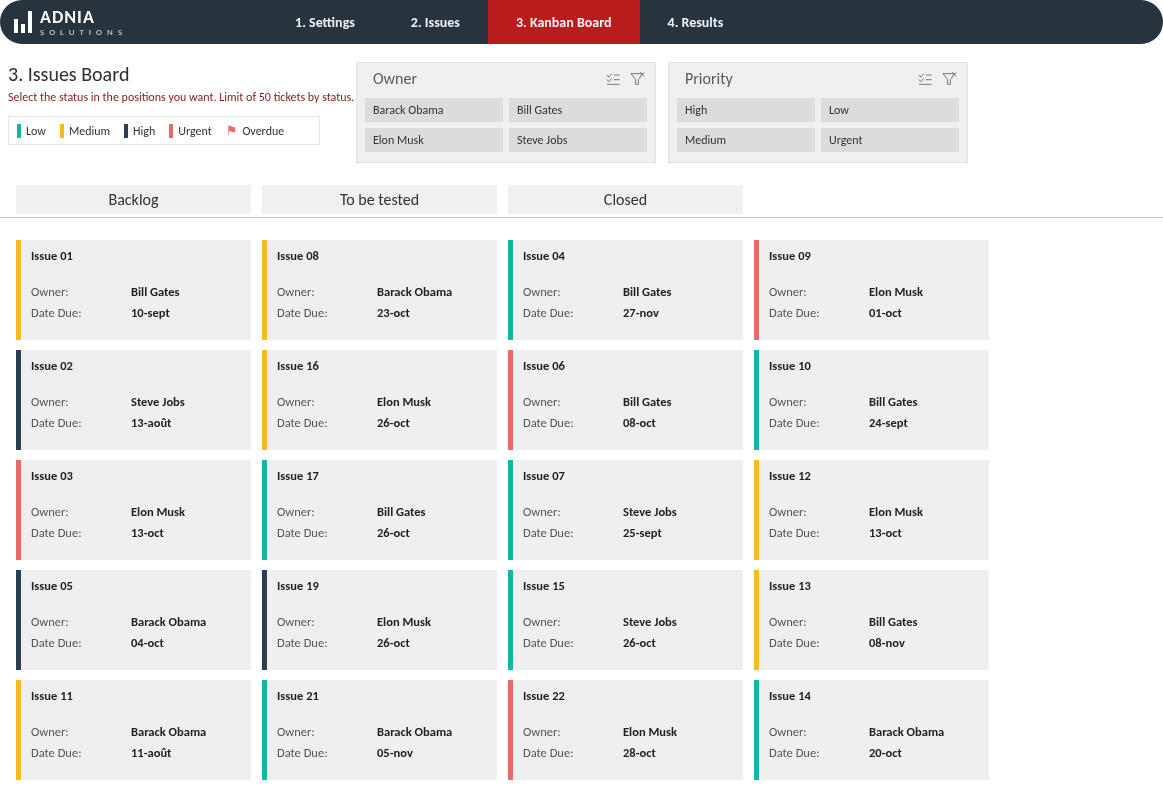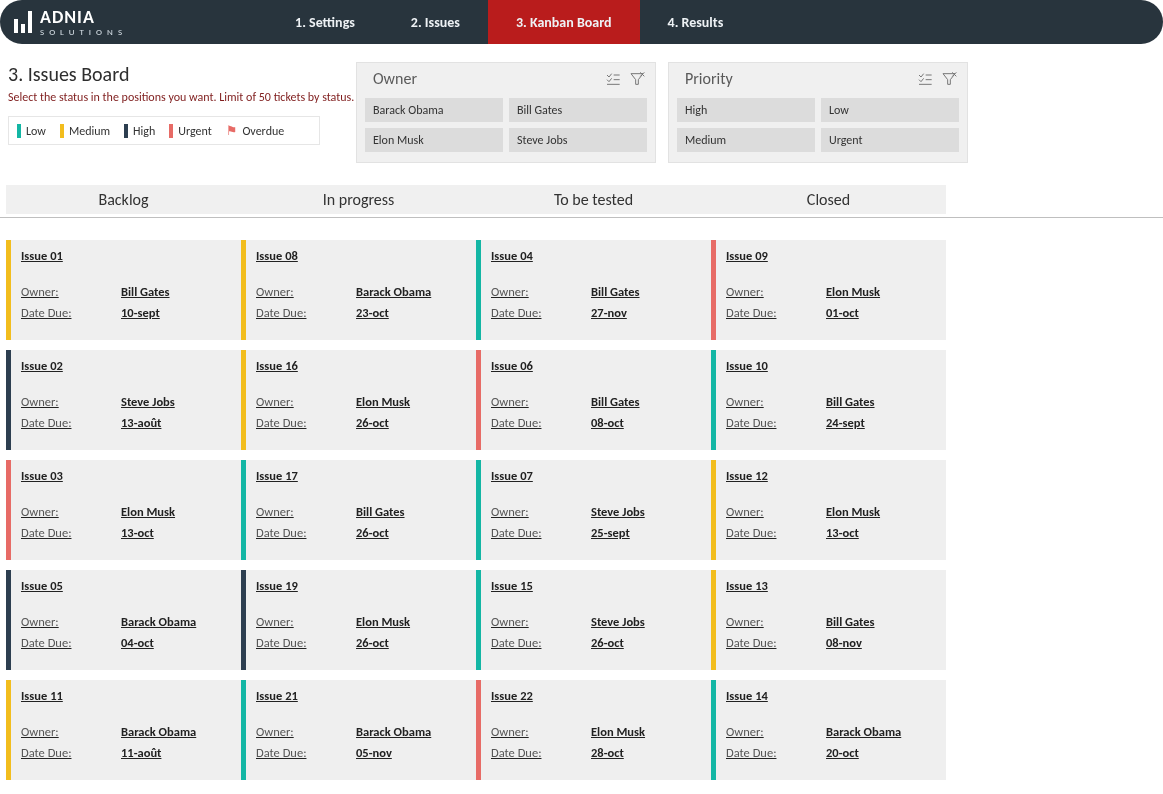--- a/index.html
+++ b/index.html
@@ -71,22 +71,22 @@
     padding: 4px 8px 10px 8px;
   }
   .slicer-btn {
     background: #dcdcdc; color: #333; font-size: 12px;
     padding: 5px 8px; text-align: left; cursor: pointer;
   }
 
   
   .cols-row {
     display: flex;
-    gap: 0;
-    padding: 14px 8px 0 6px;
+    gap: 11px;
+    padding: 14px 8px 0 16px;
     margin-top: 4px;
   }
   .col {
     width: 235px;
     flex: 0 0 235px;
   }
   .col-head {
     background: #f0f0f0;
     text-align: center;
     font-size: 16px;
@@ -100,21 +100,20 @@
   }
 
   .cards {
     display: flex; flex-direction: column; gap: 10px;
     padding-top: 18px;
   }
   .card {
     background: #efefef;
     display: flex;
     height: 100px;
-    text-decoration: underline;
   }
   .card-bar { width: 5px; flex: 0 0 5px; }
   .card-body { flex: 1; padding: 8px 10px 10px 10px; position: relative; }
   .card-title { font-weight: 700; font-size: 12.5px; color: #222; margin-bottom: 18px; }
   .card-row { display: flex; font-size: 12.5px; color: #555; padding: 3px 0; align-items: center; }
   .card-row .k { width: 100px; color: #555; }
   .card-row .v { color: #222; font-weight: 600; }
 
   
   .p-low    { background: #13b6a4; }
@@ -227,23 +226,20 @@
         </div>
     </div>
   </div>
 </div>
 
 <div class="cols-row" id="col-heads">
     <div class="col">
       <div class="col-head">Backlog</div>
     </div>
     <div class="col">
-      <div class="col-head">In progress</div>
-    </div>
-    <div class="col">
       <div class="col-head">To be tested</div>
     </div>
     <div class="col">
       <div class="col-head">Closed</div>
     </div>
   </div>
 <hr class="full-hr">
 
 <div class="cols-row" id="col-cards" style="padding-top:0;">
     <div class="col">

